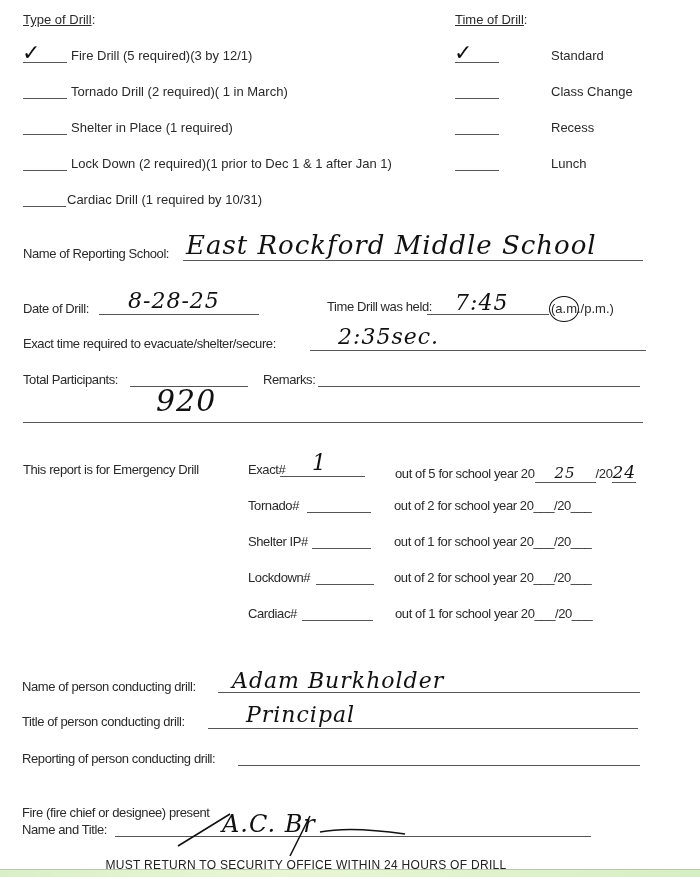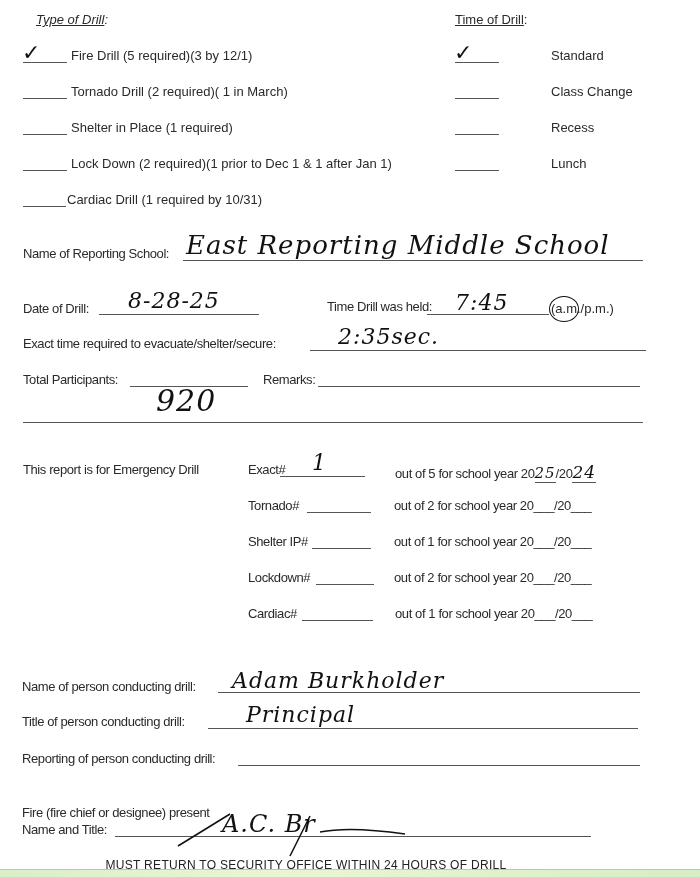--- a/index.html
+++ b/index.html
@@ -29,21 +29,21 @@
     position: absolute; top: 858px; left: 0; width: 612px; text-align: center;
     font-size: 12px; letter-spacing: 0.3px; color: #222; height: 11px; overflow: hidden;
   }
   .circle {
     position: absolute; border: 1.5px solid #111; border-radius: 50%;
   }
 </style>
 </head>
 <body>
 
-<div class="abs hdr" style="left:36px; top:12px;font-style:italic;"><u>Type of Drill</u><span>:</span></div>
+<div class="abs hdr" style="left:23px; top:12px;"><u>Type of Drill</u><span>:</span></div>
 <div class="abs hdr" style="left:455px; top:12px;"><u>Time of Drill</u><span>:</span></div>
 
 <div>
   <div class="blank" style="left:23px; top:62px; width:44px;"></div>
   <div class="check" style="left:22px; top:40px;">✓</div>
   <div class="abs lbl" style="left:71px; top:48px;">Fire Drill (5 required)(3 by  12/1)</div>
 
   <div class="blank" style="left:23px; top:98px; width:44px;"></div>
   <div class="abs lbl" style="left:71px; top:84px;">Tornado Drill (2 required)(  1 in March)</div>
 
@@ -67,21 +67,21 @@
 
   <div class="blank" style="left:455px; top:134px; width:44px;"></div>
   <div class="abs lbl" style="left:551px; top:120px;">Recess</div>
 
   <div class="blank" style="left:455px; top:170px; width:44px;"></div>
   <div class="abs lbl" style="left:551px; top:156px;">Lunch</div>
 </div>
 
 <div class="abs cond" style="left:23px; top:246px;">Name of Reporting School:</div>
 <div class="blank" style="left:183px; top:260px; width:460px;"></div>
-<div class="hand" style="left:186px; top:230px; font-size:26px;">East Reporting Middle School</div>
+<div class="hand" style="left:186px; top:230px; font-size:26px;">East Rockford Middle School</div>
 
 <div class="abs cond" style="left:23px; top:301px;">Date of Drill:</div>
 <div class="blank" style="left:99px; top:314px; width:160px;"></div>
 <div class="hand" style="left:128px; top:288px; font-size:22px;">8-28-25</div>
 
 <div class="abs cond" style="left:311px; top:299px;margin-left:16px;">Time Drill was held:</div>
 <div class="blank" style="left:427px; top:314px; width:122px;"></div>
 <div class="hand" style="left:455px; top:290px; font-size:22px;">7:45</div>
 <div class="abs lbl" style="left:551px; top:301px;">(a.m./p.m.)</div>
 <div class="circle" style="left:549px; top:296px; width:28px; height:24px;"></div>
@@ -97,21 +97,21 @@
 <div class="abs cond" style="left:263px; top:372px;">Remarks:</div>
 <div class="blank" style="left:318px; top:386px; width:322px;"></div>
 <div class="blank" style="left:23px; top:422px; width:620px;"></div>
 
 <div class="abs cond" style="left:23px; top:462px;">This report is for Emergency Drill</div>
 
 <div>
   <div class="abs cond" style="left:248px; top:462px;">Exact#</div>
   <div class="blank" style="left:280px; top:476px; width:85px;"></div>
   <div class="hand" style="left:312px; top:450px; font-size:22px;">1</div>
-  <div class="abs cond" style="left:395px; top:462px;"><span>out of 5 for school year 20</span><span class="hand" style="position:relative; font-size:15px; border-bottom:1px solid #555; padding:0 0;">25</span><span>/20</span><span class="hand" style="position:relative; font-size:17px; border-bottom:1px solid #555;">24</span></div>
+  <div class="abs cond" style="left:395px; top:462px;"><span>out of 5 for school year 20</span><span class="hand" style="position:relative; font-size:15px; border-bottom:1px solid #555; padding:0 20px;">25</span><span>/20</span><span class="hand" style="position:relative; font-size:17px; border-bottom:1px solid #555;">24</span></div>
 </div>
 
 <div>
   <div class="abs cond" style="left:248px; top:498px;">Tornado#</div>
   <div class="blank" style="left:307px; top:512px; width:64px;"></div>
   <div class="abs cond" style="left:394px; top:498px;">out of 2 for school year 20___/20___</div>
 </div>
 
 <div>
   <div class="abs cond" style="left:248px; top:534px;">Shelter IP#</div>

